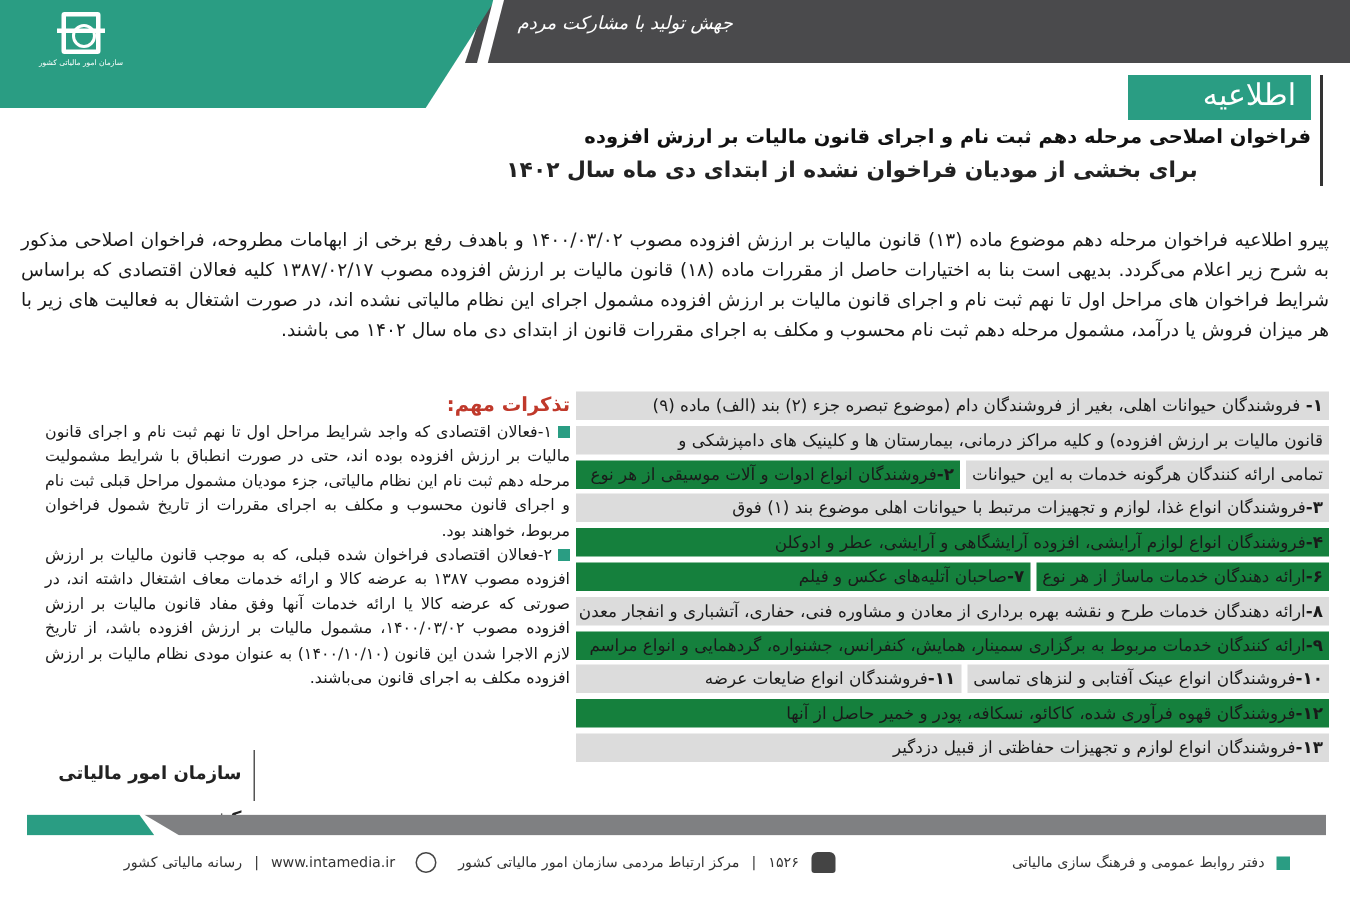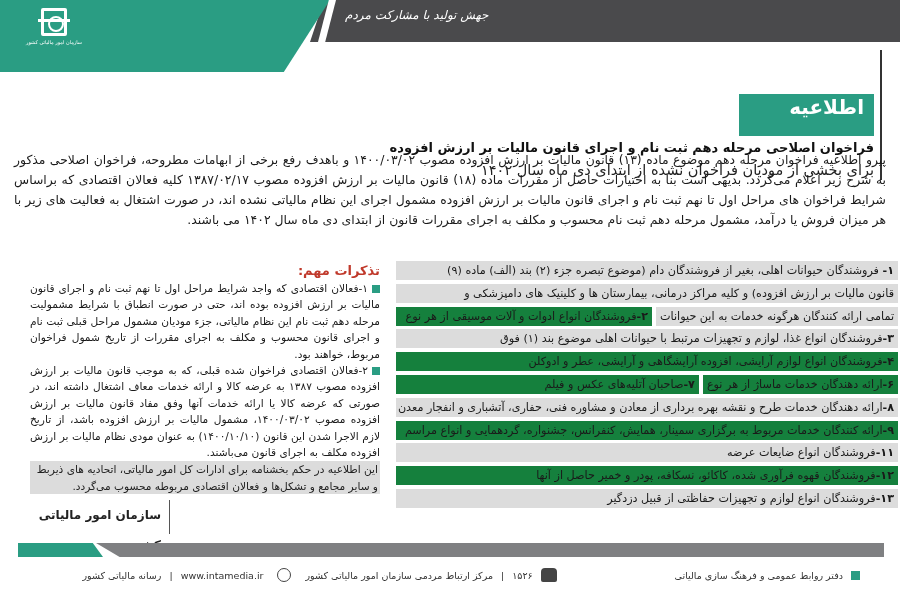--- a/index.html
+++ b/index.html
@@ -15,30 +15,30 @@
     clip-path: polygon(60% 0, 100% 0, 40% 100%, 0 100%); }
   .logo { position: absolute; top: 8px; left: 38px; width: 32px; height: 44px; display: flex; flex-direction: column; align-items: center; }
   .logo-mark { width: 26px; height: 28px; border: 3px solid #fff; border-radius: 2px; position: relative; }
   .logo-mark::before { content: ""; position: absolute; left: 4px; top: 5px; width: 12px; height: 12px; border: 2px solid #fff; border-radius: 50%; }
   .logo-mark::after { content: ""; position: absolute; left: -6px; top: 8px; width: 32px; height: 3px; background: #fff; }
   .logo-caption { margin-top: 3px; font-size: 5px; color: #fff; white-space: nowrap; }
   .slogan { position: absolute; top: 8px; left: 345px; font-family: "DejaVu Serif", serif; font-style: italic; font-size: 12px; color: #fff; direction: rtl; }
 
   
   .title-block { position: absolute; right: 18px; top: 50px; width: 620px; direction: rtl; border-right: 2px solid #333; padding-right: 6px; }
-  .badge { display: inline-block; background: #2a9d83; color: #fff; font-weight: bold; font-size: 20px; line-height: 26px; padding: 0 10px 16px 50px; margin-top: 44px; }
+  .badge { display: inline-block; background: #2a9d83; color: #fff; font-weight: normal; font-size: 20px; line-height: 26px; padding: 0 10px 4px 50px; }
   .title-main { font-weight: bold; font-size: 13px; line-height: 24px; color: #111; white-space: nowrap; }
-  .title-sub { font-weight: normal; font-size: 14.5px; line-height: 20px; color: #222; white-space: nowrap; }
+  .title-sub { font-weight: bold; font-size: 14.5px; line-height: 20px; color: #222; white-space: nowrap; text-align: center; }
 
   
   .intro { position: absolute; top: 150px; left: 14px; right: 14px; direction: rtl; text-align: justify; text-align-last: right;
     font-size: 12.4px; line-height: 20px; color: #1a1a1a; }
 
   
-  .items { position: absolute; top: 261px; right: 2px; width: 502px; direction: rtl; }
+  .items { position: absolute; top: 261px; right: 14px; width: 502px; direction: rtl; }
   .row { height: 19px; margin-bottom: 3.8px; display: flex; gap: 4px; }
   .cell { height: 19px; line-height: 19px; font-size: 11.2px; color: #1a1a1a; white-space: nowrap; overflow: hidden; padding: 0 4px; }
   .cell b { font-weight: bold; }
   .g { background: #15803d; }
   .y { background: #dcdcdc; }
   .full { flex: 1; }
 
   
   .notes { position: absolute; top: 262px; left: 30px; width: 350px; direction: rtl; }
   .notes-title { font-weight: bold; font-size: 13px; color: #c0392b; line-height: 18px; }
@@ -100,35 +100,35 @@
     <div class="cell g"><b>۶-</b><span>ارائه دهندگان خدمات ماساژ از هر نوع</span></div>
     <div class="cell g full"><b>۷-</b><span>صاحبان آتلیه‌های عکس و فیلم</span></div>
   </div>
   <div class="row">
     <div class="cell y full"><b>۸-</b><span>ارائه دهندگان خدمات طرح و نقشه بهره برداری از معادن و مشاوره فنی، حفاری، آتشباری و انفجار معدن</span></div>
   </div>
   <div class="row">
     <div class="cell g full"><b>۹-</b><span>ارائه کنندگان خدمات مربوط به برگزاری سمینار، همایش، کنفرانس، جشنواره، گردهمایی و انواع مراسم</span></div>
   </div>
   <div class="row">
+    <div class="cell y"><b>۱۰-</b><span>فروشندگان انواع عینک آفتابی و لنزهای تماسی</span></div>
     <div class="cell y full"><b>۱۱-</b><span>فروشندگان انواع ضایعات عرضه</span></div>
   </div>
   <div class="row">
     <div class="cell g full"><b>۱۲-</b><span>فروشندگان قهوه فرآوری شده، کاکائو، نسکافه، پودر و خمیر حاصل از آنها</span></div>
   </div>
   <div class="row">
     <div class="cell y full"><b>۱۳-</b><span>فروشندگان انواع لوازم و تجهیزات حفاظتی از قبیل دزدگیر</span></div>
   </div>
 </div>
 
 <div class="notes">
   <div class="notes-title">تذکرات مهم:</div>
   <p class="note"><span class="sq"></span><span>۱-فعالان اقتصادی که واجد شرایط مراحل اول تا نهم ثبت نام و اجرای قانون مالیات بر ارزش افزوده بوده اند، حتی در صورت انطباق با شرایط مشمولیت مرحله دهم ثبت نام این نظام مالیاتی، جزء مودیان مشمول مراحل قبلی ثبت نام و اجرای قانون محسوب و مکلف به اجرای مقررات از تاریخ شمول فراخوان مربوط، خواهند بود.</span></p>
   <p class="note"><span class="sq"></span><span>۲-فعالان اقتصادی فراخوان شده قبلی، که به موجب قانون مالیات بر ارزش افزوده مصوب ۱۳۸۷ به عرضه کالا و ارائه خدمات معاف اشتغال داشته اند، در صورتی که عرضه کالا یا ارائه خدمات آنها وفق مفاد قانون مالیات بر ارزش افزوده مصوب ۱۴۰۰/۰۳/۰۲، مشمول مالیات بر ارزش افزوده باشد، از تاریخ لازم الاجرا شدن این قانون (۱۴۰۰/۱۰/۱۰) به عنوان مودی نظام مالیات بر ارزش افزوده مکلف به اجرای قانون می‌باشند.</span></p>
-  <p class="note-circular">این اطلاعیه در حکم بخشنامه برای ادارات کل امور مالیاتی، اتحادیه های ذیربط و سایر مجامع و تشکل‌ها و فعالان اقتصادی مربوطه محسوب می‌گردد.</p>
 </div>
 <div class="signature">سازمان امور مالیاتی کشور</div>
 
 <div class="ft-green"></div>
 <div class="ft-grey"></div>
 <div class="ft-line">
   <span class="ft-sq"></span>
   <span>دفتر روابط عمومی و فرهنگ سازی مالیاتی</span>
   <span class="ft-phone"></span>
   <span>۱۵۲۶</span>

